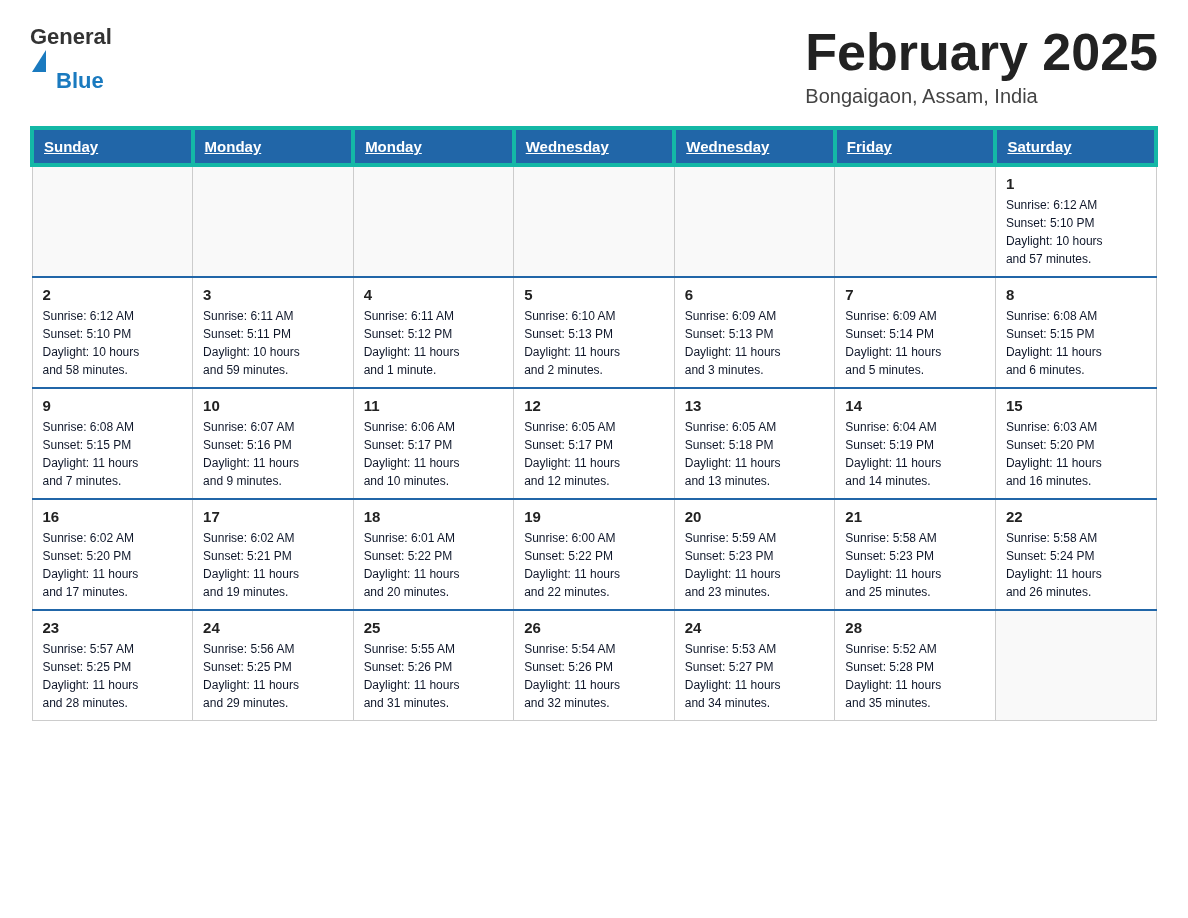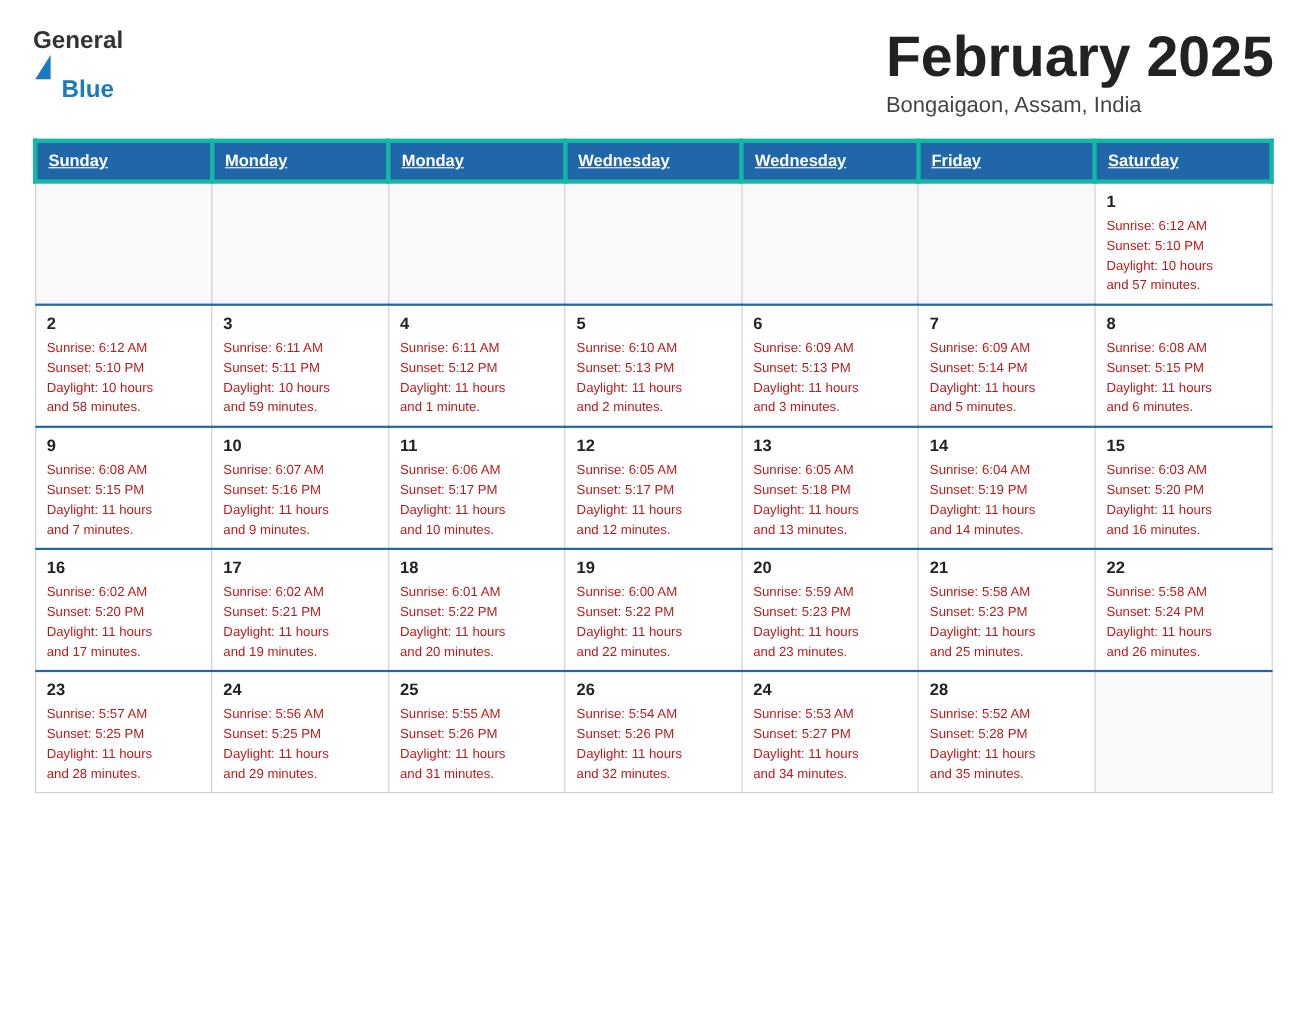--- a/index.html
+++ b/index.html
@@ -85,21 +85,21 @@
       border-bottom: 2px solid #2166a8;
     }
     .day-number {
       font-size: 15px;
       font-weight: bold;
       color: #222;
       margin-bottom: 4px;
     }
     .day-info {
       font-size: 12px;
-      color: #b91c1c;
+      color: #0f172a;
       line-height: 1.5;
     }
     .empty-cell {
       background: #f9f9f9;
     }
     tbody tr:last-child {
       border-bottom: none;
     }
   </style>
 </head>

